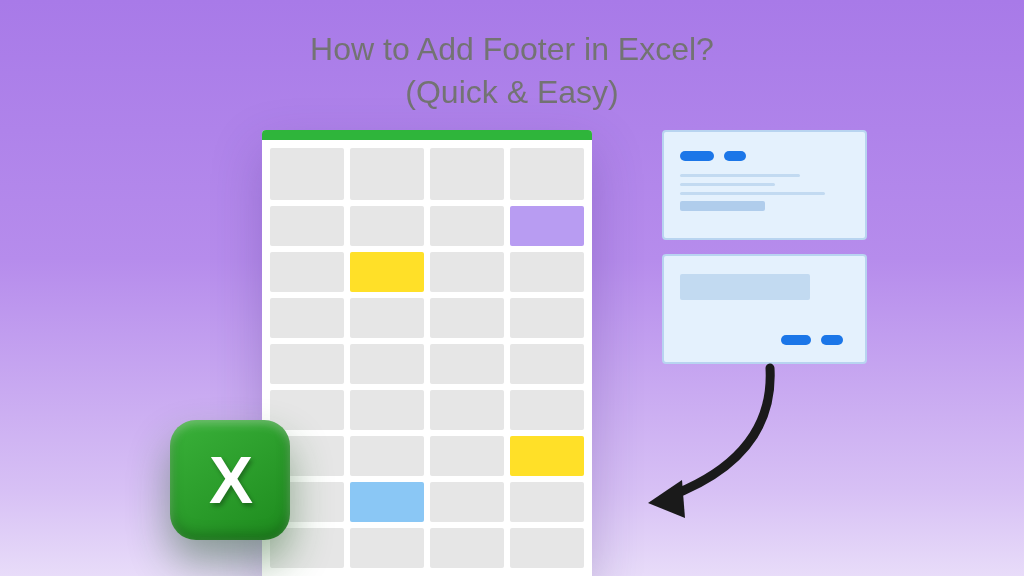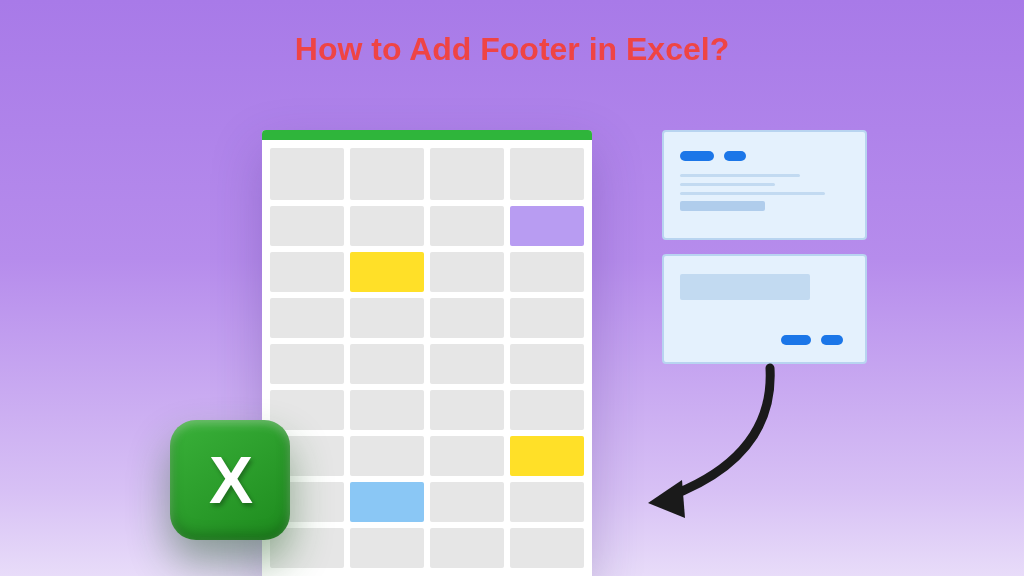--- a/index.html
+++ b/index.html
@@ -10,22 +10,22 @@
     font-family: -apple-system, BlinkMacSystemFont, "Segoe UI", Arial, sans-serif;
     position: relative;
     overflow: hidden;
   }
   .title {
     position: absolute;
     top: 28px;
     left: 0;
     right: 0;
     text-align: center;
-    color: #ef4444;
-    font-weight: 700;
+    color: #737373;
+    font-weight: 400;
     font-size: 32px;
     line-height: 1.35;
   }
   
   .sheet {
     position: absolute;
     left: 262px;
     top: 130px;
     width: 330px;
     background: #fff;
@@ -119,20 +119,21 @@
     top: 358px;
     width: 180px;
     height: 180px;
   }
 </style>
 </head>
 <body>
 
 <div class="title">
   <span>How to Add Footer in Excel?</span><br>
+  <span>(Quick &amp; Easy)</span>
 </div>
 
 <div class="sheet">
   <div class="sheet-bar"></div>
   <div class="grid">
 
     <div class="cell tall"></div>
     <div class="cell tall"></div>
     <div class="cell tall"></div>
     <div class="cell tall"></div>

